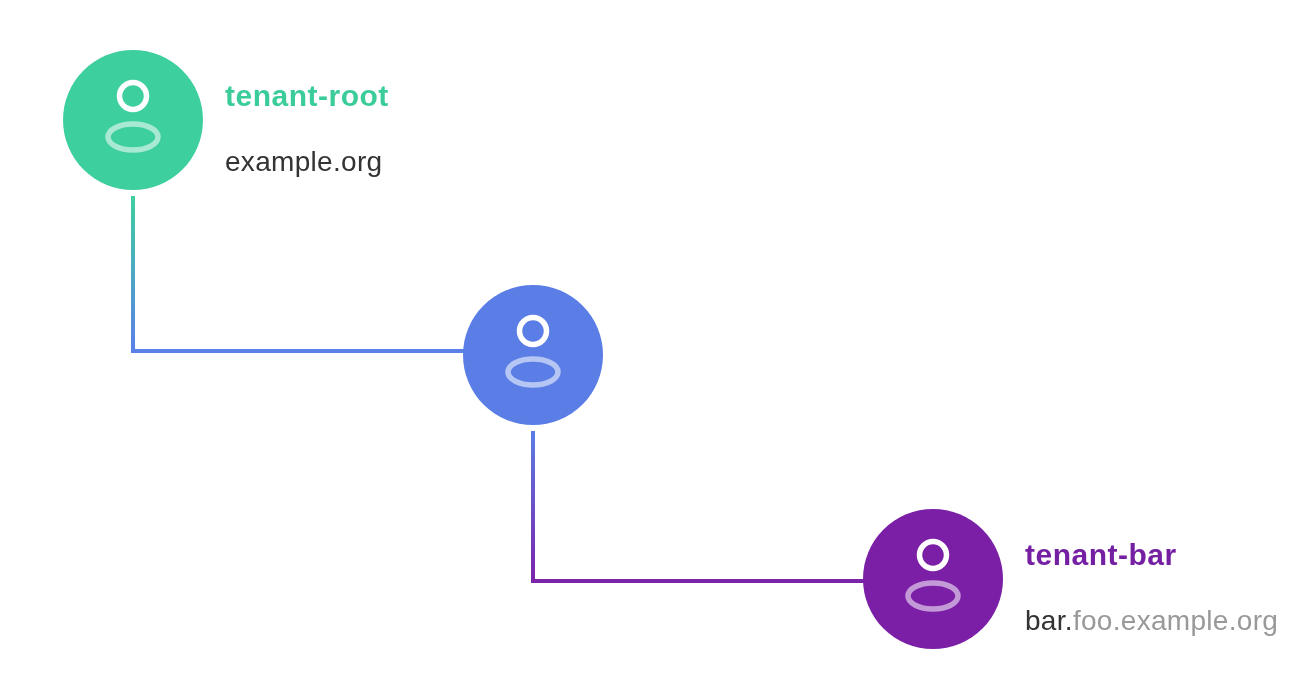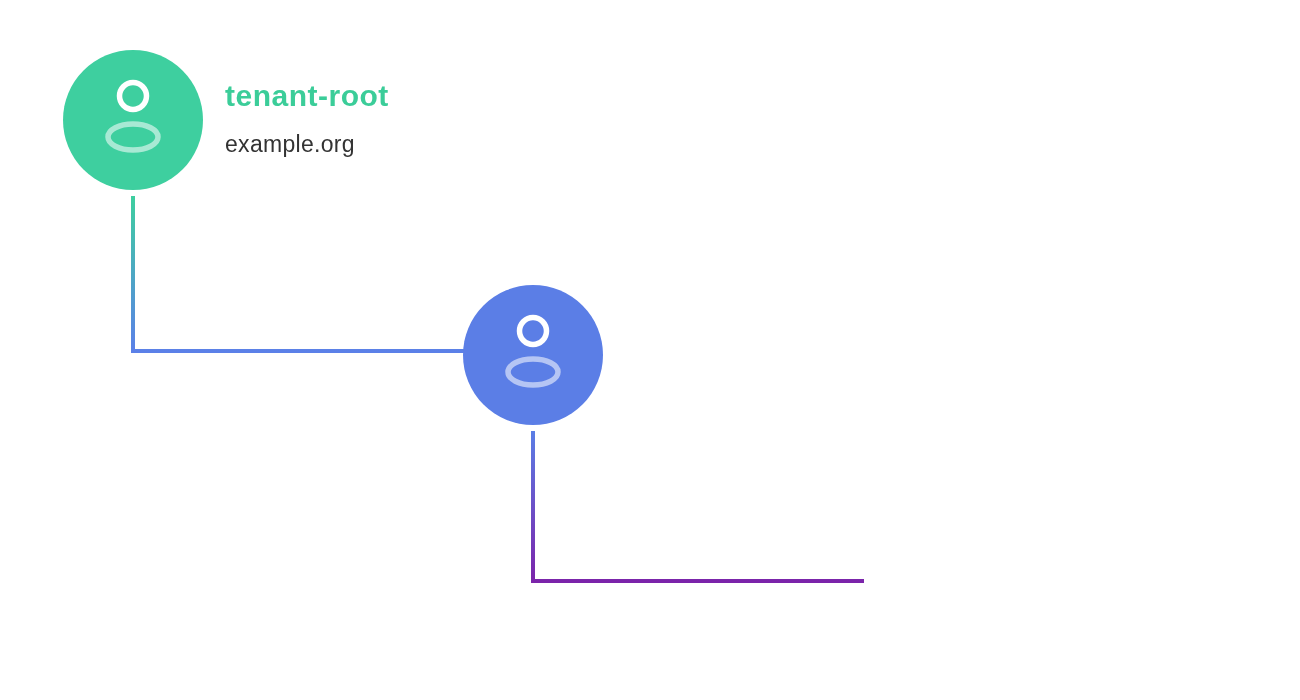--- a/index.html
+++ b/index.html
@@ -45,23 +45,23 @@
     top: 27px;
     white-space: nowrap;
   }
   .node-title {
     font-size: 30px;
     font-weight: 700;
     line-height: 38px;
     letter-spacing: 0.5px;
   }
   .node-domain {
-    font-size: 23px;
+    font-size: 28px;
     line-height: 26px;
-    margin-top: 16px;
+    margin-top: 34px;
     letter-spacing: 0.3px;
   }
 </style>
 </head>
 <body>
 
 <div class="canvas">
 
   <svg class="connectors" width="1300" height="700" viewBox="0 0 1300 700">
     <defs>
@@ -93,14 +93,27 @@
   </div>
 
   <div class="node node2">
     <svg class="avatar" viewBox="0 0 140 140">
       <circle cx="70" cy="70" r="70" fill="#5b7ee6"></circle>
       <circle cx="70" cy="46" r="13.5" fill="none" stroke="#ffffff" stroke-width="5.5"></circle>
       <ellipse cx="70" cy="87" rx="25" ry="13" fill="none" stroke="#ffffff" stroke-opacity="0.55" stroke-width="5.5"></ellipse>
     </svg>
   </div>
 
+  <div class="node node3">
+    <svg class="avatar" viewBox="0 0 140 140">
+      <circle cx="70" cy="70" r="70" fill="#7a1fa6"></circle>
+      <circle cx="70" cy="46" r="13.5" fill="none" stroke="#ffffff" stroke-width="5.5"></circle>
+      <ellipse cx="70" cy="87" rx="25" ry="13" fill="none" stroke="#ffffff" stroke-opacity="0.55" stroke-width="5.5"></ellipse>
+    </svg>
+    <div class="node-text">
+      <div class="node-title" style="color: rgb(117, 32, 163);">tenant-bar</div>
+      <div class="node-domain">
+        <span style="color: rgb(51, 51, 51);">bar.</span><span style="color: rgb(153, 153, 153);">foo.example.org</span>
+      </div>
+    </div>
+  </div>
 
 </div>
 
 </body></html>

